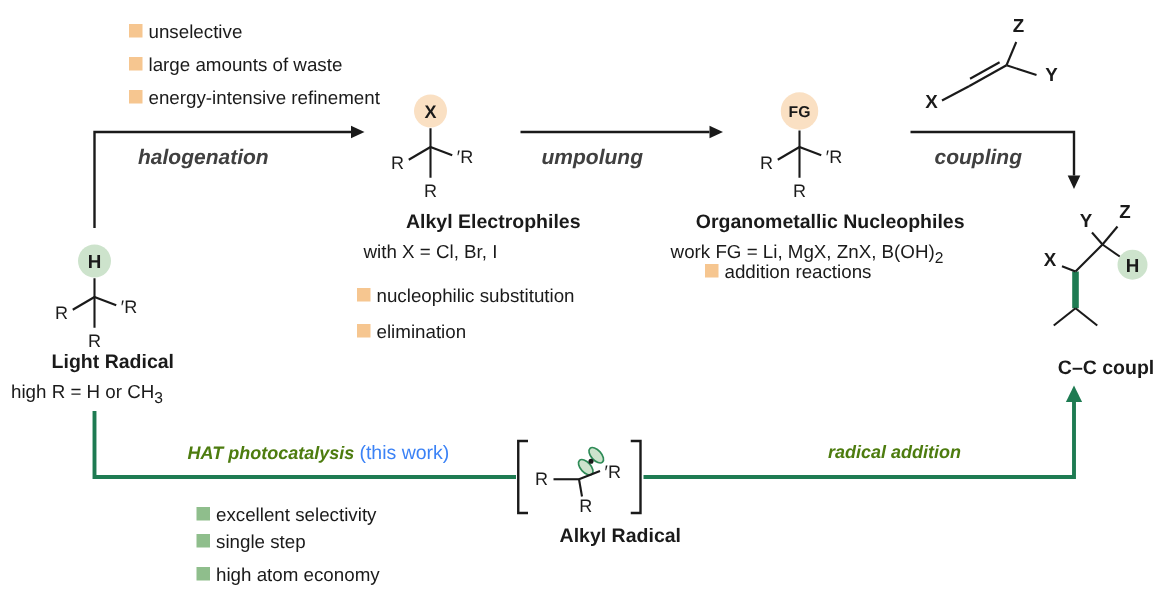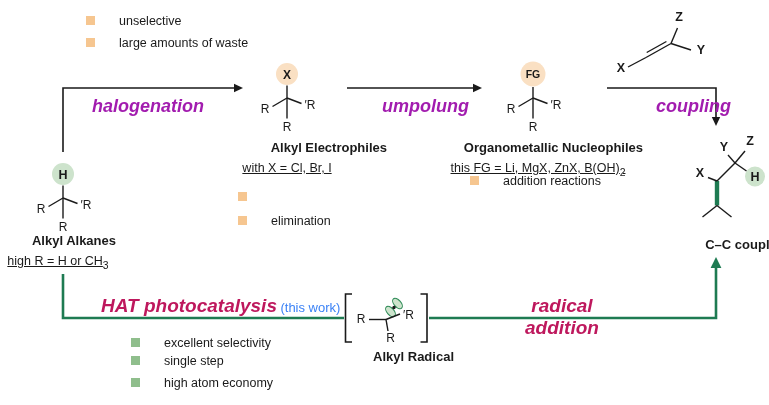--- a/index.html
+++ b/index.html
@@ -7,27 +7,27 @@
   body { width:769px; height:405px; font-family:"Liberation Sans","DejaVu Sans",sans-serif; }
   .canvas { position:relative; width:769px; height:405px; background:#ffffff; overflow:hidden; }
   .canvas svg { position:absolute; left:0; top:0; }
   .canvas svg text { font-family:"Liberation Sans","DejaVu Sans",sans-serif; fill:#1a1a1a; }
   .atom  { font-size:12px; }
   .atom-b { font-size:12.5px; font-weight:bold; }
   .atom-orange { font-size:12px; font-weight:bold; fill:#E2751D; }
   .atom-fg { font-size:10.5px; font-weight:bold; fill:#E2751D; }
   .lbl { position:absolute; font-size:12.5px; color:#1a1a1a; line-height:1.15; }
   .title { font-weight:bold; font-size:13px; text-align:right; }
-  .sub { font-size:12.5px; text-align:center;text-decoration:underline; }
-  .bullet-row { position:absolute; display:flex; align-items:flex-start; gap:24px; font-size:12.5px; color:#1a1a1a; line-height:1.15;justify-content:flex-end; }
+  .sub { font-size:12.5px; text-align:center; }
+  .bullet-row { position:absolute; display:flex; align-items:flex-start; gap:4px; font-size:12.5px; color:#1a1a1a; line-height:1.15;justify-content:flex-end; }
   .sq { width:9px; height:9px; margin-top:2px; flex:0 0 9px; }
   .sq.orange { background:#F6C690; }
   .sq.green  { background:#8FBE8C; }
-  .arrow-label { color:#a21caf; font-weight:bold; font-style:italic; font-size:18px; text-align:right; }
-  .green-label { color:#be185d; font-weight:bold; font-style:italic; font-size:19px; }
+  .arrow-label { color:#404040; font-weight:bold; font-style:italic; font-size:14px; text-align:left; }
+  .green-label { color:#4d7c0f; font-weight:bold; font-style:italic; font-size:12px;margin-left:24px; }
   .green-note  { color:#3b82f6; font-weight:normal; font-style:normal; font-size:13px; }
 </style>
 </head>
 <body>
 
 <div class="canvas">
 
   <svg width="769" height="405" viewBox="0 0 769 405">
 
     <g stroke="#1a1a1a" stroke-width="1.6" fill="none">
@@ -140,56 +140,61 @@
   </svg>
 
   <div class="bullet-row" style="left:86px;top:14px">
     <span class="sq orange"></span>
     <span>unselective</span>
   </div>
   <div class="bullet-row" style="left:86px;top:36px">
     <span class="sq orange"></span>
     <span>large amounts of waste</span>
   </div>
+  <div class="bullet-row" style="left:86px;top:58px">
+    <span class="sq orange"></span>
+    <span>energy-intensive refinement</span>
+  </div>
 
   <div class="lbl arrow-label" style="left:92px;top:96px;width:112px">halogenation</div>
   <div class="lbl arrow-label" style="left:361px;top:96px;width:108px">umpolung</div>
   <div class="lbl arrow-label" style="left:623px;top:96px;width:108px">coupling</div>
 
   <div class="lbl title" style="left:187px;top:141px;width:200px">Alkyl Electrophiles</div>
   <div class="lbl sub" style="left:187px;top:161px;width:200px">with X = Cl, Br, I</div>
   <div class="bullet-row" style="left:238px;top:190px">
     <span class="sq orange"></span>
+    <span>nucleophilic substitution</span>
   </div>
   <div class="bullet-row" style="left:238px;top:214px">
     <span class="sq orange"></span>
     <span>elimination</span>
   </div>
 
   <div class="lbl title" style="left:433px;top:141px;width:210px">Organometallic Nucleophiles</div>
   <div class="lbl sub" style="left:423px;top:161px;width:230px">
-    <span>this FG = Li, MgX, ZnX, B(OH)</span><sub>2</sub>
+    <span>work FG = Li, MgX, ZnX, B(OH)</span><sub>2</sub>
   </div>
   <div class="bullet-row" style="left:470px;top:174px">
     <span class="sq orange"></span>
     <span>addition reactions</span>
   </div>
 
-  <div class="lbl title" style="left:0px;top:234px;width:116px">Alkyl Alkanes</div>
+  <div class="lbl title" style="left:0px;top:234px;width:116px">Light Radical</div>
   <div class="lbl sub" style="left:0px;top:254px;width:116px">
     <span>high R = H or CH</span><sub>3</sub>
   </div>
 
   <div class="lbl title" style="left:665px;top:238px;width:124px">C–C coupling</div>
 
   <div class="lbl" style="left:101px;top:295px">
     <span class="green-label">HAT photocatalysis</span>
     <span class="green-note">(this work)</span>
   </div>
-  <div class="lbl green-label" style="left:506px;top:295px;width:112px;text-align:center">radical addition</div>
+  <div class="lbl green-label" style="left:528px;top:295px;width:112px;">radical addition</div>
 
   <div class="lbl title" style="left:326px;top:350px;width:128px">Alkyl Radical</div>
 
   <div class="bullet-row" style="left:131px;top:336px">
     <span class="sq green"></span>
     <span>excellent selectivity</span>
   </div>
   <div class="bullet-row" style="left:131px;top:354px">
     <span class="sq green"></span>
     <span>single step</span>

